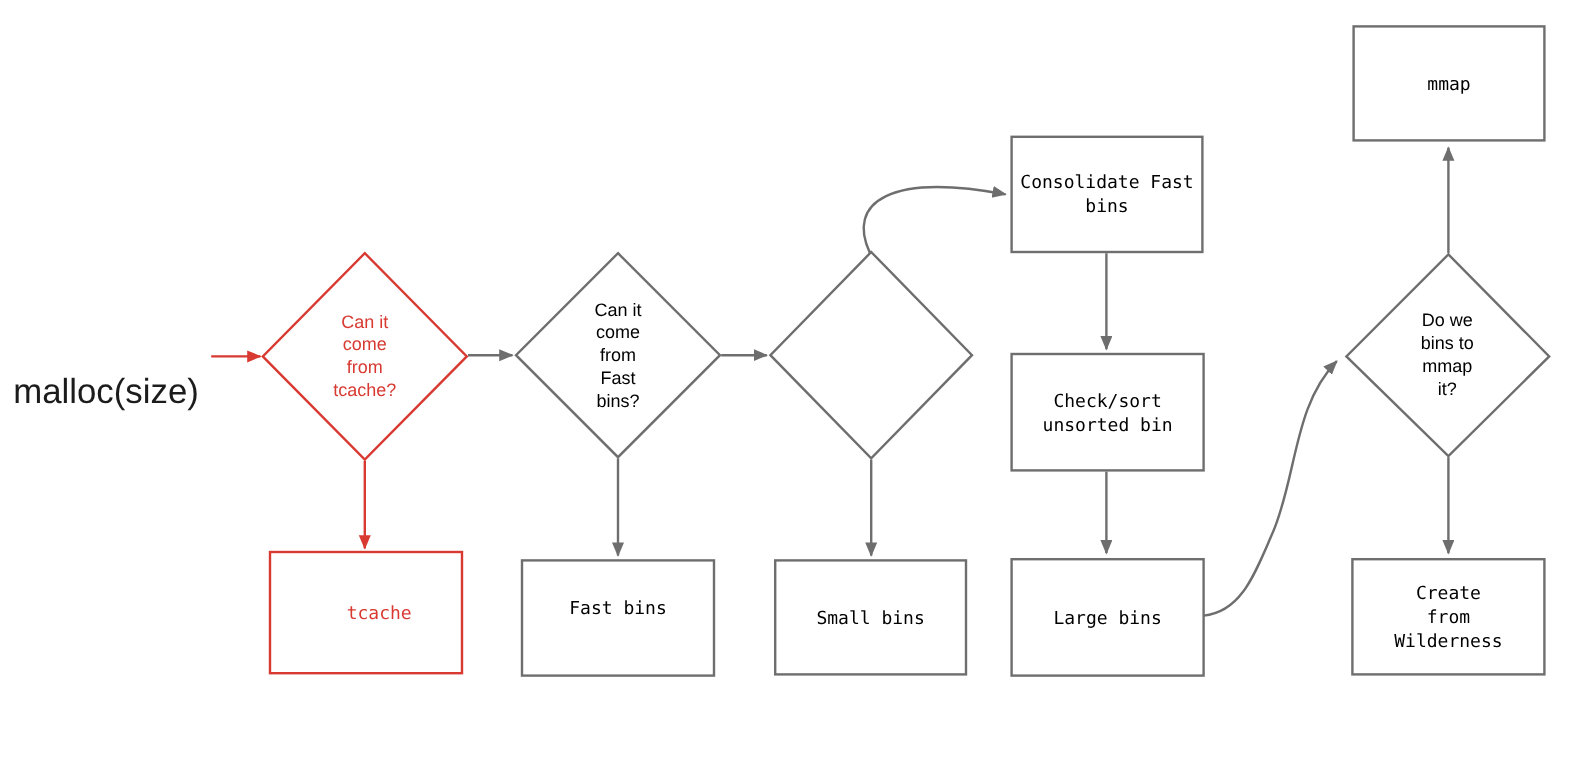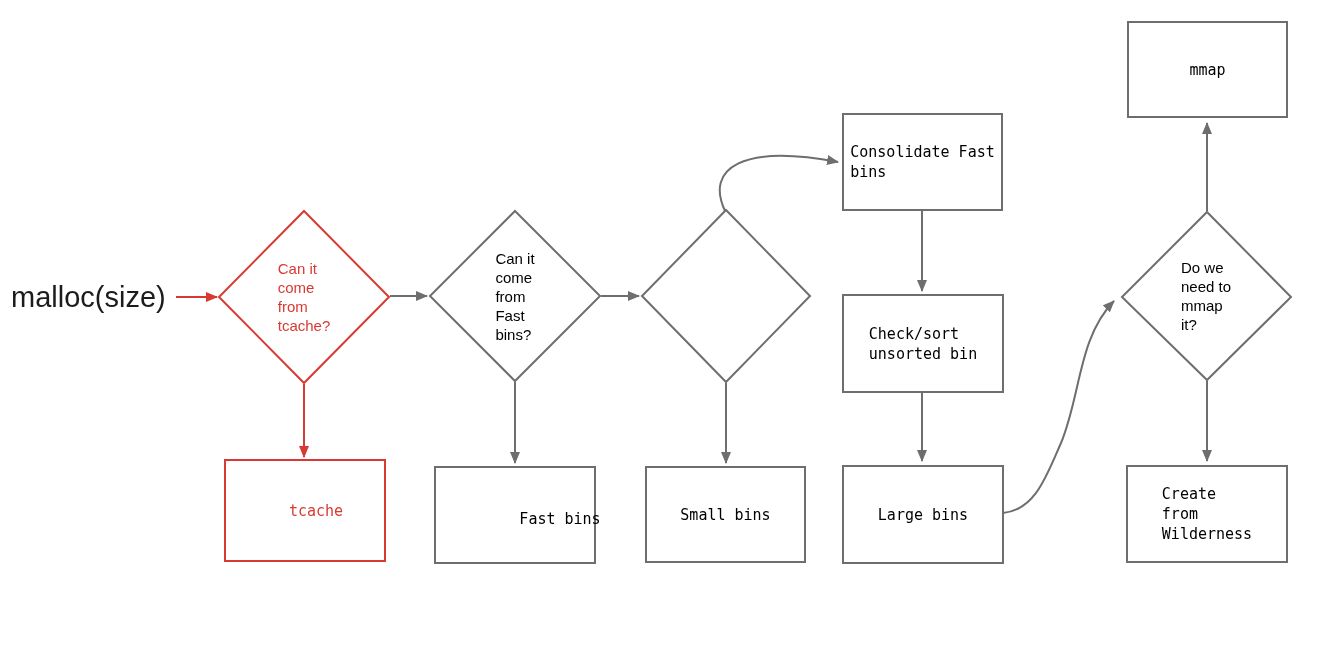--- a/index.html
+++ b/index.html
@@ -19,31 +19,32 @@
   #shapes{position:absolute;left:0;top:0;width:1322px;height:653px;}
   .shape{fill:#ffffff;stroke:var(--gray);stroke-width:2px;}
   .shape.red{stroke:var(--red);}
   .edge{fill:none;stroke:var(--gray);stroke-width:2px;}
   .edge.red{stroke:var(--red);}
   #ah-g path{fill:var(--gray);stroke:none;}
   #ah-r path{fill:var(--red);stroke:none;}
   .lbl{
     position:absolute;
     display:flex;align-items:center;justify-content:center;
+    text-align:center;
     white-space:pre-line;
     color:var(--text);
     pointer-events:none;
   }
   .q{font-family:"Liberation Sans",sans-serif;font-size:15px;line-height:19px;}
   .mono{font-family:"DejaVu Sans Mono","Liberation Mono",monospace;font-size:15px;line-height:20px;}
   .red-text{color:var(--red);}
   .start{
     font-size:29px;line-height:36px;
     color:#1c1c1c;
-    justify-content:flex-start;text-align:left;white-space:nowrap;
+    justify-content:flex-start;text-align:left;white-space:nowrap;margin-top:30px;
   }
 </style>
 </head>
 <body>
 
 <div id="canvas">
 
   <svg id="shapes" viewBox="0 0 1322 653" xmlns="http://www.w3.org/2000/svg">
     <defs>
       <marker id="ah-g" markerWidth="13" markerHeight="11" refX="11" refY="5" orient="auto" markerUnits="userSpaceOnUse">
@@ -90,35 +91,35 @@
 tcache?</div>
 
   <div class="lbl mono red-text" style="left:236px;top:460px;width:160px;height:101px;">tcache</div>
 
   <div class="lbl q" style="left:455px;top:246px;width:120px;height:100px;">Can it
 come
 from
 Fast
 bins?</div>
 
-  <div class="lbl mono" style="left:435px;top:479px;width:160px;height:80px;padding-left:45px;">Fast bins</div>
+  <div class="lbl mono" style="left:435px;top:467px;width:160px;height:80px;">Fast bins</div>
 
 
   <div class="lbl mono" style="left:646px;top:467px;width:159px;height:95px;">Small bins</div>
 
   <div class="lbl mono" style="left:843px;top:114px;width:159px;height:96px;">Consolidate Fast
 bins</div>
 
   <div class="lbl mono" style="left:843px;top:466px;width:160px;height:97px;">Large bins</div>
 
   <div class="lbl mono" style="left:843px;top:295px;width:160px;height:97px;">Check/sort
 unsorted bin</div>
 
   <div class="lbl q" style="left:1146px;top:246px;width:120px;height:100px;">Do we
-need to
+bins to
 mmap
 it?</div>
 
   <div class="lbl mono" style="left:1128px;top:22px;width:159px;height:95px;">mmap</div>
 
   <div class="lbl mono" style="left:1127px;top:466px;width:160px;height:96px;border-radius:32px;">Create
 from
 Wilderness</div>
 </div>
 

